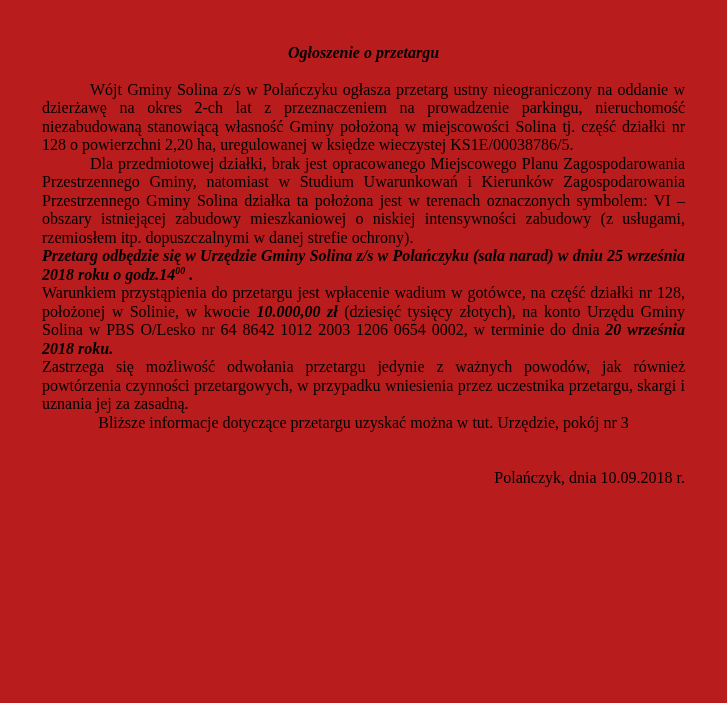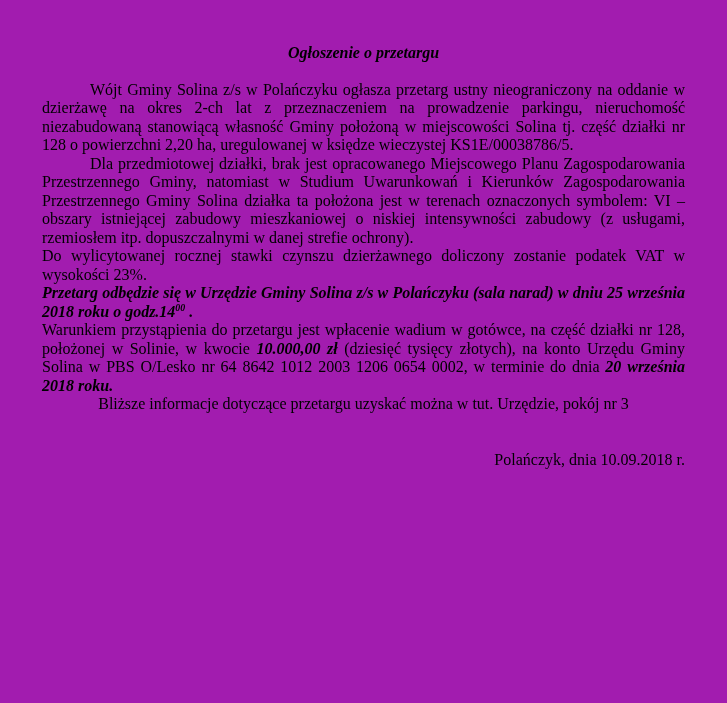--- a/index.html
+++ b/index.html
@@ -11,21 +11,21 @@
     font-family: "Liberation Serif", "DejaVu Serif", serif;
     font-size: 16px;
     line-height: 18.5px;
     overflow: hidden;
   }
   .page {
     box-sizing: border-box;
     width: 727px;
     height: 703px;
     padding: 44px 42px 0 42px;
-    background: #a21caf;
+    background: #b91c1c;
   }
   .doc-title {
     margin: 0 0 18px 0;
     text-align: center;
     font-weight: bold;
     font-style: italic;
   }
   .para {
     margin: 0;
     text-align: justify;
@@ -46,20 +46,20 @@
 </style>
 </head>
 <body>
 
 <div class="page">
   <p class="doc-title">Ogłoszenie o przetargu</p>
 
   <div id="doc-body">
       <p class="para indent"><span>Wójt Gminy Solina z/s w Polańczyku ogłasza przetarg ustny nieograniczony na oddanie w dzierżawę na okres 2-ch lat z przeznaczeniem na prowadzenie parkingu, nieruchomość niezabudowaną stanowiącą własność Gminy położoną w miejscowości Solina tj. część działki nr 128 o powierzchni 2,20 ha, uregulowanej w księdze wieczystej KS1E/00038786/5.</span></p>
       <p class="para indent"><span>Dla przedmiotowej działki, brak jest opracowanego Miejscowego Planu Zagospodarowania Przestrzennego Gminy, natomiast w Studium Uwarunkowań i Kierunków Zagospodarowania Przestrzennego Gminy Solina działka ta położona jest w terenach oznaczonych symbolem: VI – obszary istniejącej zabudowy mieszkaniowej o niskiej intensywności zabudowy (z usługami, rzemiosłem itp. dopuszczalnymi w danej strefie ochrony).</span></p>
-      <p class="para"><span>Do wylicytowanej rocznej stawki czynszu dzierżawnego doliczony zostanie podatek VAT w wysokości 23%.</span></p>
       <p class="para bi-para"><span>Przetarg odbędzie się w Urzędzie Gminy Solina z/s w Polańczyku (sala narad)  w dniu 25 września 2018 roku o godz.14</span><sup class="sup-run">00</sup><span> .</span></p>
       <p class="para"><span>Warunkiem przystąpienia do przetargu jest wpłacenie wadium w gotówce, na część działki nr 128, położonej w Solinie, w kwocie </span><span class="bi">10.000,00 zł</span><span> (dziesięć tysięcy złotych), na konto Urzędu Gminy Solina w PBS O/Lesko nr 64 8642 1012 2003 1206 0654 0002, w terminie do dnia </span><span class="bi">20 września 2018 roku.</span></p>
+      <p class="para"><span>Zastrzega się możliwość odwołania przetargu jedynie z ważnych powodów, jak również powtórzenia czynności przetargowych, w przypadku wniesienia przez uczestnika przetargu, skargi i uznania jej za zasadną.</span></p>
       <p class="para align-left"><span>Bliższe informacje dotyczące przetargu uzyskać można w tut. Urzędzie, pokój nr 3</span></p>
     </div>
 
   <p class="signature">Polańczyk, dnia 10.09.2018 r.</p>
 </div>
 
 </body></html>

